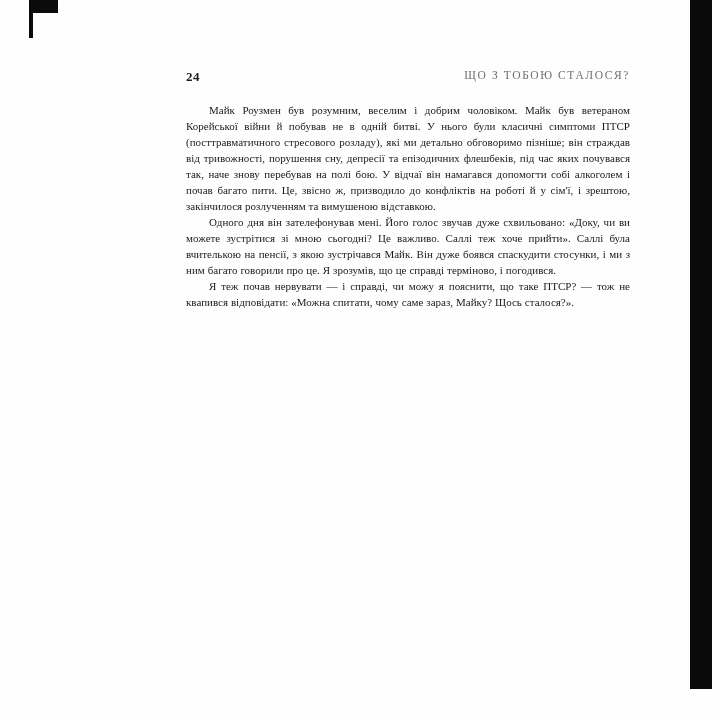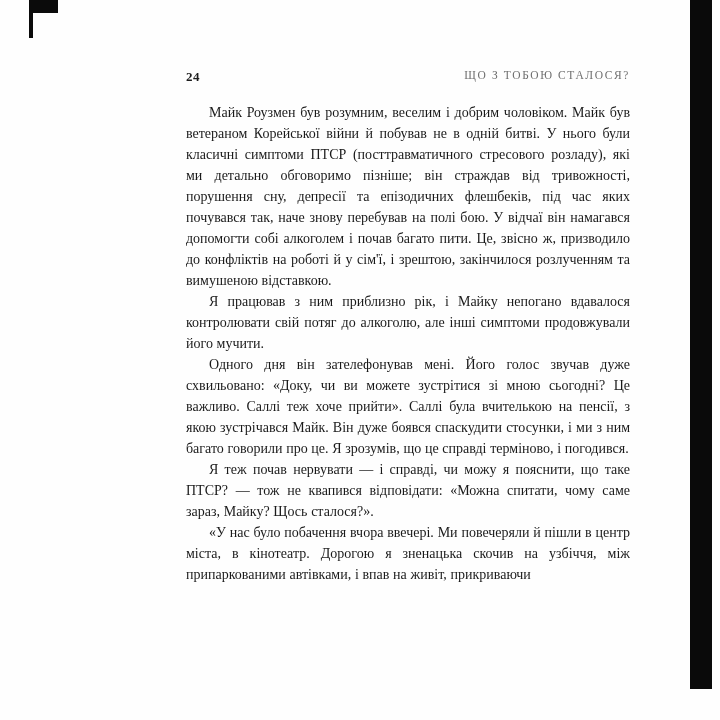--- a/index.html
+++ b/index.html
@@ -55,22 +55,22 @@
     letter-spacing: 0.5px;
   }
   .header-title {
     text-align: right;
     font-size: 11.5px;
     letter-spacing: 1.6px;
     color: #6e6e6e;
     text-transform: uppercase;
   }
   .body-text p {
-    font-size: 14px;
-    line-height: 21px;
+    font-size: 11px;
+    line-height: 16px;
     color: #1a1a1a;
     text-align: justify;
     text-indent: 23px;
     word-spacing: 0.2px;
   }
 </style>
 </head>
 <body>
 
 <div class="page">
@@ -81,20 +81,18 @@
 
   <div class="content">
 
     <div class="header">
       <span class="page-number">24</span>
       <div class="header-title">ЩО З ТОБОЮ СТАЛОСЯ?</div>
     </div>
 
     <div class="body-text">
       <p>Майк Роузмен був розумним, веселим і добрим чоловіком. Майк був ветераном Корейської війни й побував не в одній битві. У нього були класичні симптоми ПТСР (посттравматичного стресового розладу), які ми детально обговоримо пізніше; він страждав від тривожності, порушення сну, депресії та епізодичних флешбеків, під час яких почувався так, наче знову перебував на полі бою. У відчаї він намагався допомогти собі алкоголем і почав багато пити. Це, звісно ж, призводило до конфліктів на роботі й у сім'ї, і зрештою, закінчилося розлученням та вимушеною відставкою.</p>
-      <p>Я працював з ним приблизно рік, і Майку непогано вдавалося контролювати свій потяг до алкоголю, але інші симптоми продовжували його мучити.</p>
       <p>Одного дня він зателефонував мені. Його голос звучав дуже схвильовано: «Доку, чи ви можете зустрітися зі мною сьогодні? Це важливо. Саллі теж хоче прийти». Саллі була вчителькою на пенсії, з якою зустрічався Майк. Він дуже боявся спаскудити стосунки, і ми з ним багато говорили про це. Я зрозумів, що це справді терміново, і погодився.</p>
       <p>Я теж почав нервувати — і справді, чи можу я пояснити, що таке ПТСР? — тож не квапився відповідати: «Можна спитати, чому саме зараз, Майку? Щось сталося?».</p>
-      <p>«У нас було побачення вчора ввечері. Ми повечеряли й пішли в центр міста, в кінотеатр. Дорогою я зненацька скочив на узбіччя, між припаркованими автівками, і впав на живіт, прикриваючи</p>
     </div>
 
   </div>
 </div>
 
 </body></html>

